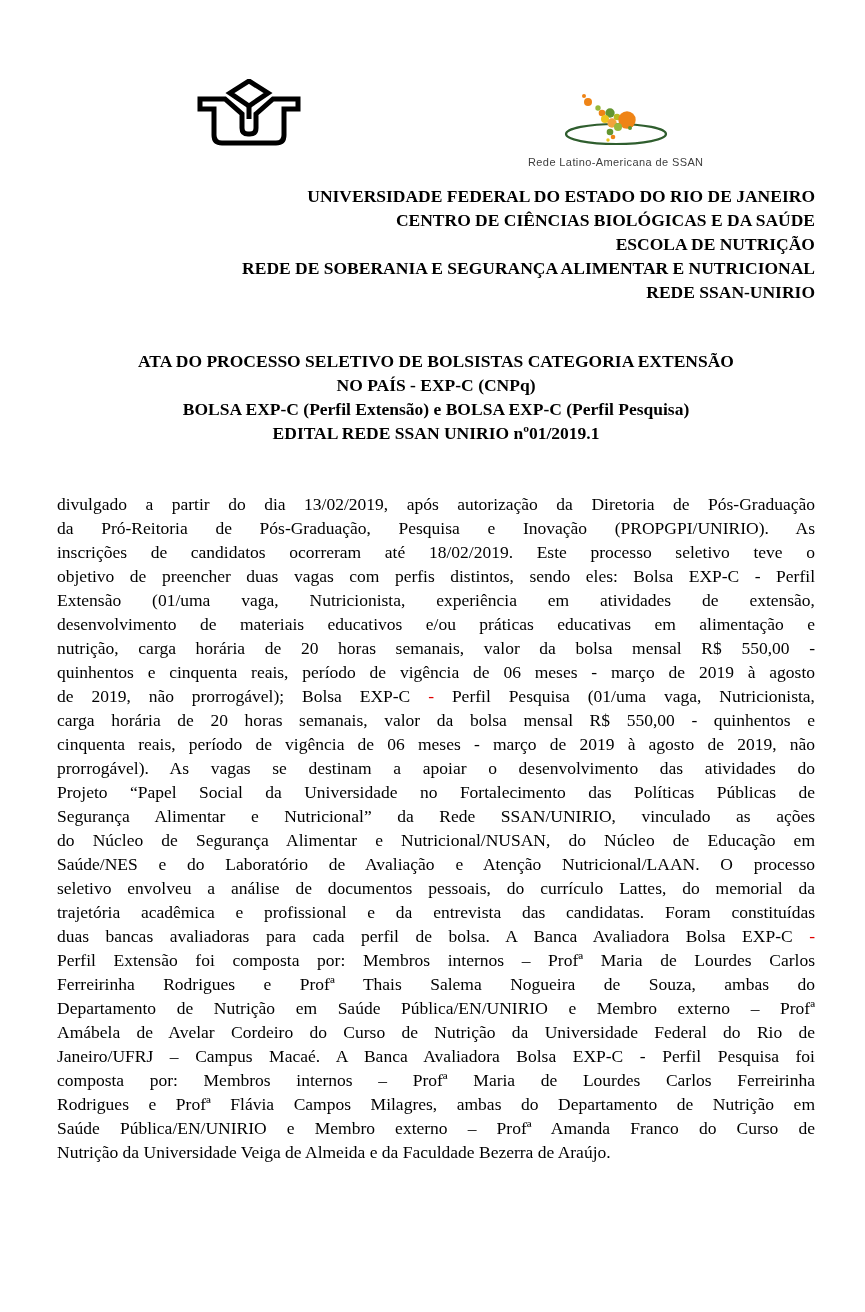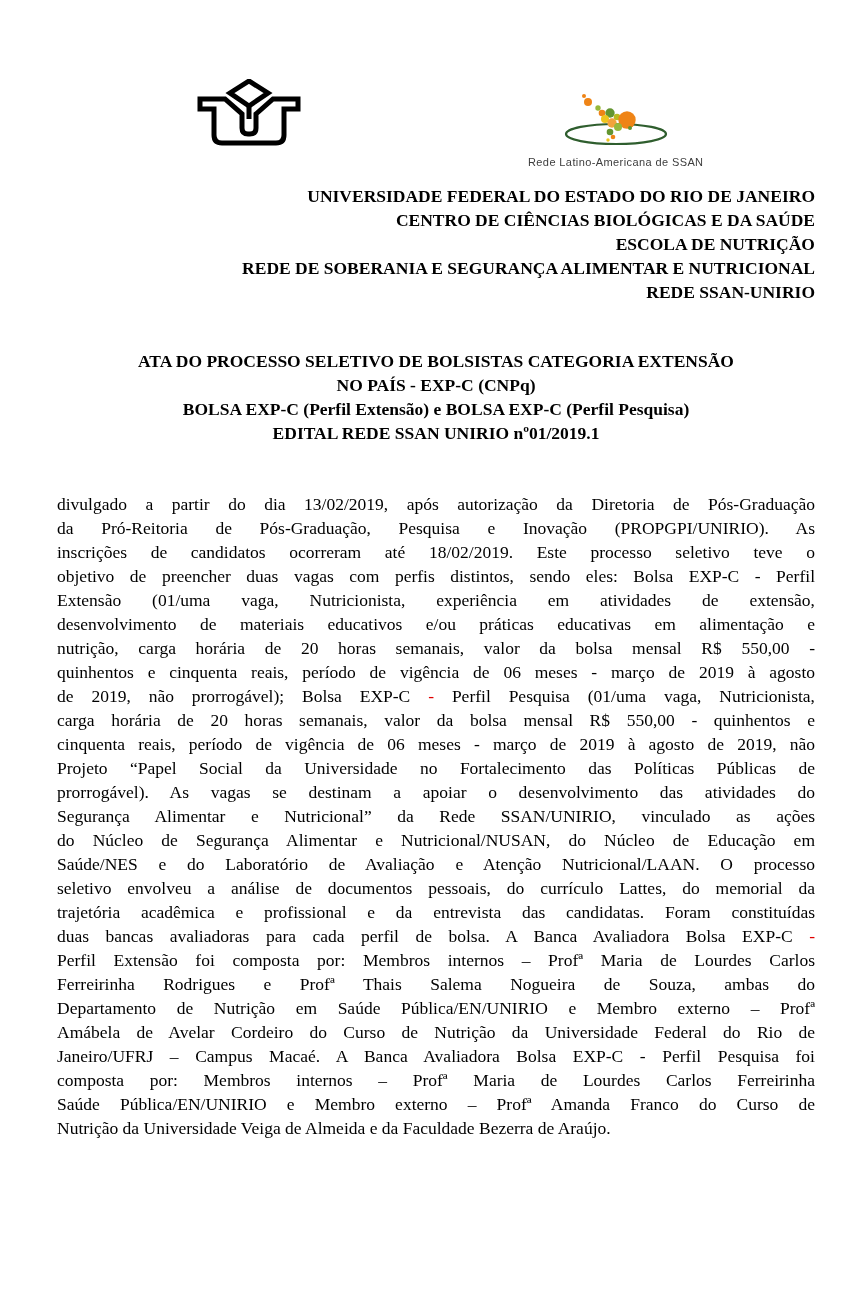--- a/index.html
+++ b/index.html
@@ -100,31 +100,32 @@
       <div class="body-line"><span>da Pró-Reitoria de Pós-Graduação, Pesquisa e Inovação (PROPGPI/UNIRIO). As</span></div>
       <div class="body-line"><span>inscrições de candidatos ocorreram até 18/02/2019. Este processo seletivo teve o</span></div>
       <div class="body-line"><span>objetivo de preencher duas vagas com perfis distintos, sendo eles: Bolsa EXP-C - Perfil</span></div>
       <div class="body-line"><span>Extensão (01/uma vaga, Nutricionista, experiência em atividades de extensão,</span></div>
       <div class="body-line"><span>desenvolvimento de materiais educativos e/ou práticas educativas em alimentação e</span></div>
       <div class="body-line"><span>nutrição, carga horária de 20 horas semanais, valor da bolsa mensal R$ 550,00 -</span></div>
       <div class="body-line"><span>quinhentos e cinquenta reais, período de vigência de 06 meses - março de 2019 à agosto</span></div>
       <div class="body-line"><span>de 2019, não prorrogável); Bolsa EXP-C </span><span style="color: rgb(224, 0, 0);">-</span><span> Perfil Pesquisa (01/uma vaga, Nutricionista,</span></div>
       <div class="body-line"><span>carga horária de 20 horas semanais, valor da bolsa mensal R$ 550,00 - quinhentos e</span></div>
       <div class="body-line"><span>cinquenta reais, período de vigência de 06 meses - março de 2019 à agosto de 2019, não</span></div>
+      <div class="body-line"><span>prorrogável). As vagas se destinam a apoiar o desenvolvimento das atividades do</span></div>
       <div class="body-line"><span>Projeto “Papel Social da Universidade no Fortalecimento das Políticas Públicas de</span></div>
-      <div class="body-line"><span>prorrogável). As vagas se destinam a apoiar o desenvolvimento das atividades do</span></div>
       <div class="body-line"><span>Segurança Alimentar e Nutricional” da Rede SSAN/UNIRIO, vinculado as ações</span></div>
       <div class="body-line"><span>do Núcleo de Segurança Alimentar e Nutricional/NUSAN, do Núcleo de Educação em</span></div>
       <div class="body-line"><span>Saúde/NES e do Laboratório de Avaliação e Atenção Nutricional/LAAN. O processo</span></div>
       <div class="body-line"><span>seletivo envolveu a análise de documentos pessoais, do currículo Lattes, do memorial da</span></div>
       <div class="body-line"><span>trajetória acadêmica e profissional e da entrevista das candidatas. Foram constituídas</span></div>
       <div class="body-line"><span>duas bancas avaliadoras para cada perfil de bolsa. A Banca Avaliadora Bolsa EXP-C </span><span style="color: rgb(224, 0, 0);">-</span></div>
       <div class="body-line"><span>Perfil Extensão foi composta por: Membros internos – Profª Maria de Lourdes Carlos</span></div>
       <div class="body-line"><span>Ferreirinha Rodrigues e Profª Thais Salema Nogueira de Souza, ambas do</span></div>
       <div class="body-line"><span>Departamento de Nutrição em Saúde Pública/EN/UNIRIO e Membro externo – Profª</span></div>
       <div class="body-line"><span>Amábela de Avelar Cordeiro do Curso de Nutrição da Universidade Federal do Rio de</span></div>
       <div class="body-line"><span>Janeiro/UFRJ – Campus Macaé. A Banca Avaliadora Bolsa EXP-C - Perfil Pesquisa foi</span></div>
       <div class="body-line"><span>composta por: Membros internos – Profª Maria de Lourdes Carlos Ferreirinha</span></div>
+      <div class="body-line"><span>Rodrigues e Profª Flávia Campos Milagres, ambas do Departamento de Nutrição em</span></div>
       <div class="body-line"><span>Saúde Pública/EN/UNIRIO e Membro externo – Profª Amanda Franco do Curso de</span></div>
       <div class="body-line last"><span>Nutrição da Universidade Veiga de Almeida e da Faculdade Bezerra de Araújo.</span></div>
     </div>
 
 </div>
 
 </body></html>

